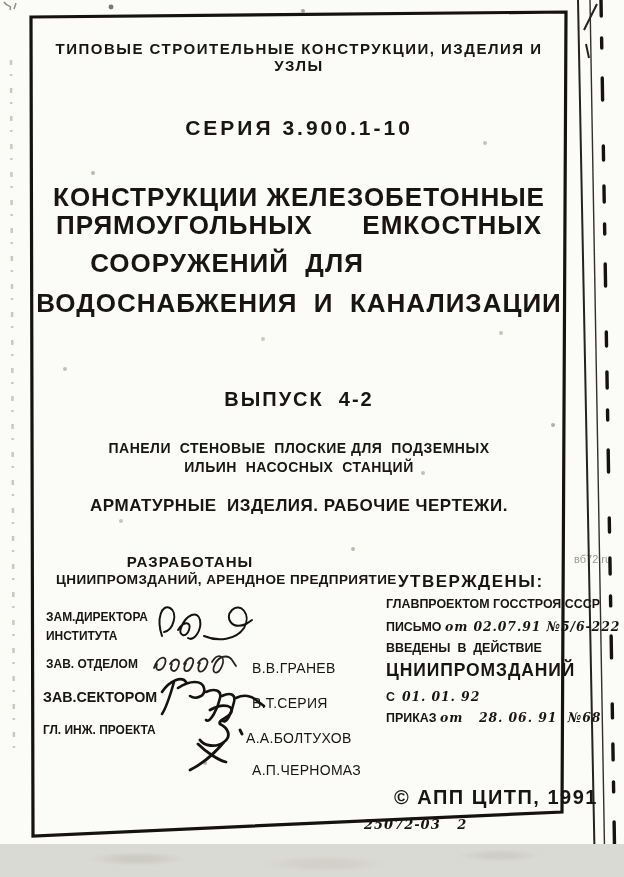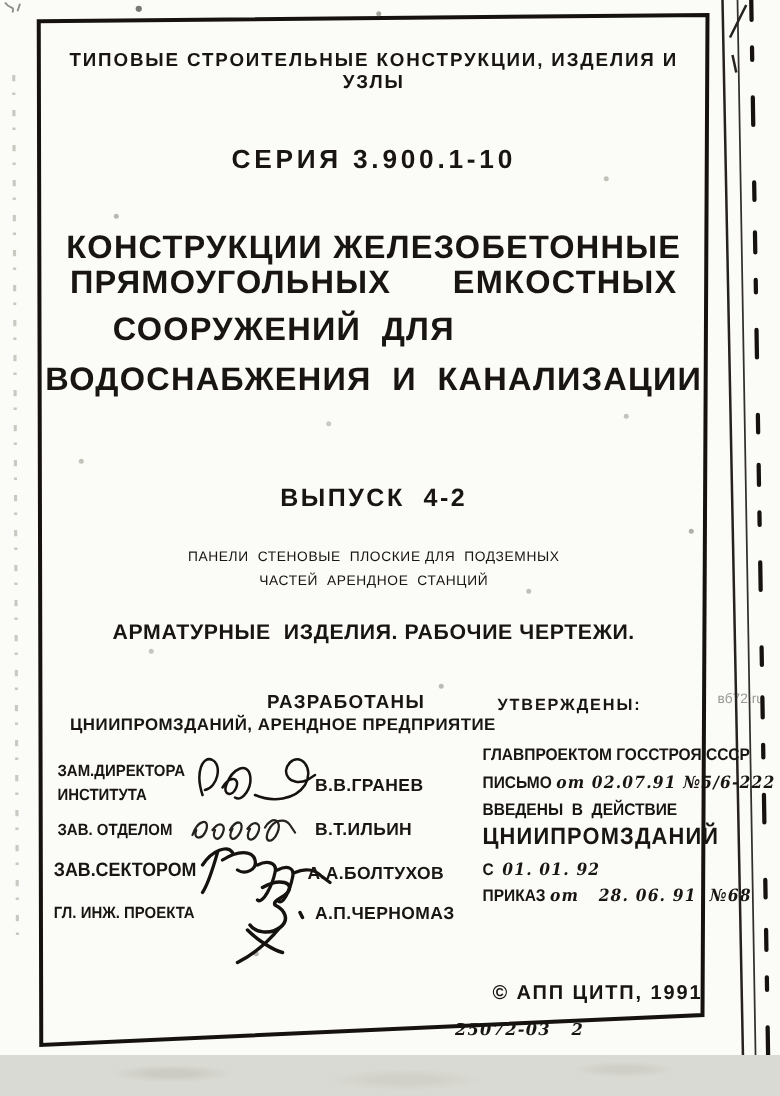--- a/index.html
+++ b/index.html
@@ -14,34 +14,34 @@
   .pre{white-space:pre;}
   .preline{white-space:pre-line;}
   .hdr{top:40px;font-size:15px;font-weight:700;letter-spacing:1.5px;}
   .series{top:82px;font-size:21px;font-weight:700;letter-spacing:3px;margin-top:34px;}
   .title{font-size:26px;font-weight:700;letter-spacing:1px;line-height:1;}
   .t1{top:184px;}
   .t2{top:212px;}
   .t3{top:250px;left:-40px;}
   .t4{top:290px;}
   .issue{top:388px;font-size:20px;font-weight:700;letter-spacing:2px;}
-  .subj{font-size:11px;font-weight:400;letter-spacing:.5px;}
+  .subj{font-size:14px;font-weight:700;letter-spacing:.5px;}
   .s1{top:440px;}
   .s2{top:459px;}
   .draw{top:496px;font-size:17px;font-weight:700;letter-spacing:.5px;}
-  .devhead{top:553px;left:40px;width:300px;text-align:right;font-size:15px;font-weight:700;letter-spacing:1px;}
+  .devhead{top:553px;left:40px;width:300px;text-align:center;font-size:15px;font-weight:700;letter-spacing:1px;}
   .devorg{top:572px;left:56px;font-size:13.5px;font-weight:700;letter-spacing:.4px;}
   .role{font-size:13px;font-weight:700;line-height:1.45;transform:scaleX(.92);transform-origin:left;}
-  .name{font-size:14px;font-weight:700;letter-spacing:.3px;}
+  .name{font-size:14px;font-weight:400;letter-spacing:.3px;margin-top:40px;}
   .r3big{font-size:15.5px;}
-  .apprhead{top:556px;left:398px;font-size:13px;font-weight:700;letter-spacing:1.5px;}
+  .apprhead{top:572px;left:398px;font-size:17px;font-weight:700;letter-spacing:1.5px;}
   .aline{left:386px;font-size:13.5px;font-weight:700;transform:scaleX(.92);transform-origin:left;white-space:pre;}
   .hand{font-family:"DejaVu Serif", serif;font-style:italic;font-weight:700;letter-spacing:1px;}
   .a4{font-size:19px;letter-spacing:1px;}
-  .copyright{top:786px;left:394px;font-size:16px;font-weight:700;letter-spacing:1.5px;}
+  .copyright{top:786px;left:394px;font-size:20px;font-weight:700;letter-spacing:1.5px;}
   .docnum{top:817px;left:364px;font-size:13px;}
   .watermark{top:553px;left:574px;font-size:11px;color:#9a9a94;font-weight:400;}
   .band{top:844px;left:0;width:624px;height:33px;background:#dadad4;
     background-image:
       radial-gradient(ellipse 70px 10px at 22% 45%, #ccccc4 25%, rgba(0,0,0,0) 70%),
       radial-gradient(ellipse 90px 12px at 52% 60%, #d1d1c9 25%, rgba(0,0,0,0) 70%),
       radial-gradient(ellipse 60px 9px at 80% 35%, #cfcfc7 25%, rgba(0,0,0,0) 70%);}
   .speck{top:0;left:0;width:2px;height:2px;border-radius:50%;background:rgba(0,0,0,0);
     box-shadow:
       92px 172px 0 1px #b8b8b0, 302px 10px 0 1px #a5a59d, 484px 142px 0 1px #c2c2ba,
@@ -70,35 +70,35 @@
 <div class="abs ctr hdr">ТИПОВЫЕ  СТРОИТЕЛЬНЫЕ  КОНСТРУКЦИИ, ИЗДЕЛИЯ И УЗЛЫ</div>
 <div class="abs ctr series">СЕРИЯ  3.900.1-10</div>
 
 <div class="abs ctr title t1 pre">КОНСТРУКЦИИ ЖЕЛЕЗОБЕТОННЫЕ</div>
 <div class="abs ctr title t2 pre">ПРЯМОУГОЛЬНЫХ      ЕМКОСТНЫХ</div>
 <div class="abs ctr title t3 pre">СООРУЖЕНИЙ  ДЛЯ</div>
 <div class="abs ctr title t4 pre">ВОДОСНАБЖЕНИЯ  И  КАНАЛИЗАЦИИ</div>
 
 <div class="abs ctr issue pre">ВЫПУСК  4-2</div>
 <div class="abs ctr subj s1 pre">ПАНЕЛИ  СТЕНОВЫЕ  ПЛОСКИЕ ДЛЯ  ПОДЗЕМНЫХ</div>
-<div class="abs ctr subj s2 pre">ЧАСТЕЙ  АРЕНДНОЕ  СТАНЦИЙ</div>
+<div class="abs ctr subj s2 pre">ИЛЬИН  НАСОСНЫХ  СТАНЦИЙ</div>
 <div class="abs ctr draw pre">АРМАТУРНЫЕ  ИЗДЕЛИЯ. РАБОЧИЕ ЧЕРТЕЖИ.</div>
 
 <div class="abs devhead">РАЗРАБОТАНЫ</div>
 <div class="abs devorg">ЦНИИПРОМЗДАНИЙ, АРЕНДНОЕ ПРЕДПРИЯТИЕ</div>
 
 <div class="abs role preline" style="top:608px;left:46px;width:120px">ЗАМ.ДИРЕКТОРА
 ИНСТИТУТА</div>
 <div class="abs name" style="top:620px;left:252px">В.В.ГРАНЕВ</div>
 <svg class="abs" style="top:596px;left:148px" width="118" height="58" viewBox="0 0 118 58">
   <path d="M14,40 C8,22 14,8 22,12 C30,16 26,34 16,36 M30,34 C36,24 44,26 41,34 C38,42 30,40 33,32 C38,18 50,14 52,24 C54,34 46,46 40,42 M56,40 C70,46 88,44 96,32 C104,18 92,6 84,14 C76,22 84,34 98,28 L104,24" fill="none" stroke="#15120f" stroke-width="2" stroke-linecap="round"></path>
 </svg>
 
 <div class="abs role" style="top:655px;left:46px">ЗАВ. ОТДЕЛОМ</div>
-<div class="abs name" style="top:655px;left:252px">В.Т.ИЛЬИН</div>
+<div class="abs name" style="top:655px;left:252px">В.Т.СЕРИЯ</div>
 <svg class="abs" style="top:646px;left:148px" width="100" height="34" viewBox="0 0 100 34">
   <path d="M6,22 C10,10 20,8 17,18 C14,26 6,26 9,18 M22,18 C28,10 33,14 30,21 C27,28 21,25 24,18 M36,18 C42,8 48,12 44,20 C40,28 33,26 38,17 M50,17 C56,9 62,13 58,21 C54,29 47,26 52,17 M64,16 C70,6 78,10 74,20 C70,30 62,28 67,18 C71,10 80,8 84,14 L88,20" fill="none" stroke="#26231f" stroke-width="1.8" stroke-linecap="round"></path>
 </svg>
 
 <div class="abs role r3big" style="top:686px;left:43px">ЗАВ.СЕКТОРОМ</div>
 <div class="abs name" style="top:690px;left:246px">А.А.БОЛТУХОВ</div>
 <svg class="abs" style="top:670px;left:156px" width="114" height="58" viewBox="0 0 114 58">
   <path d="M18,12 C14,26 10,38 6,44 M6,22 C14,10 26,6 30,12 M22,18 C34,10 46,10 48,18 C50,26 40,30 34,26 M50,22 C58,18 66,20 64,28 C62,38 54,54 50,50 M66,26 C74,22 80,24 78,32 C76,42 70,56 66,50 M80,28 C88,24 96,26 100,30 L108,36" fill="none" stroke="#15120f" stroke-width="2.6" stroke-linecap="round"></path>
 </svg>
 

